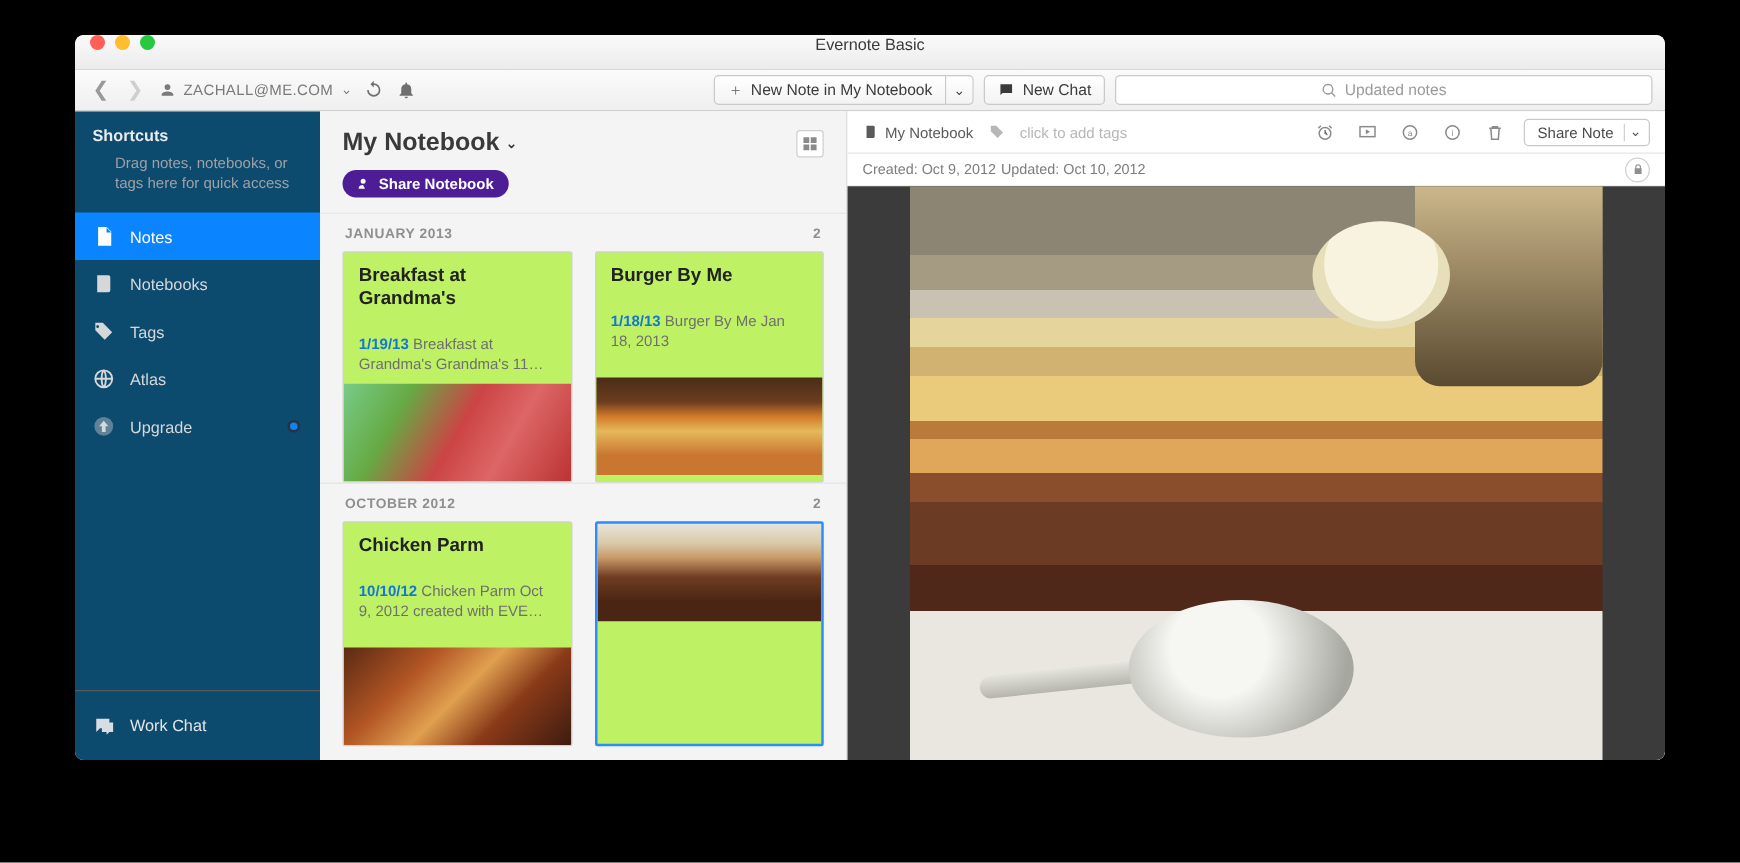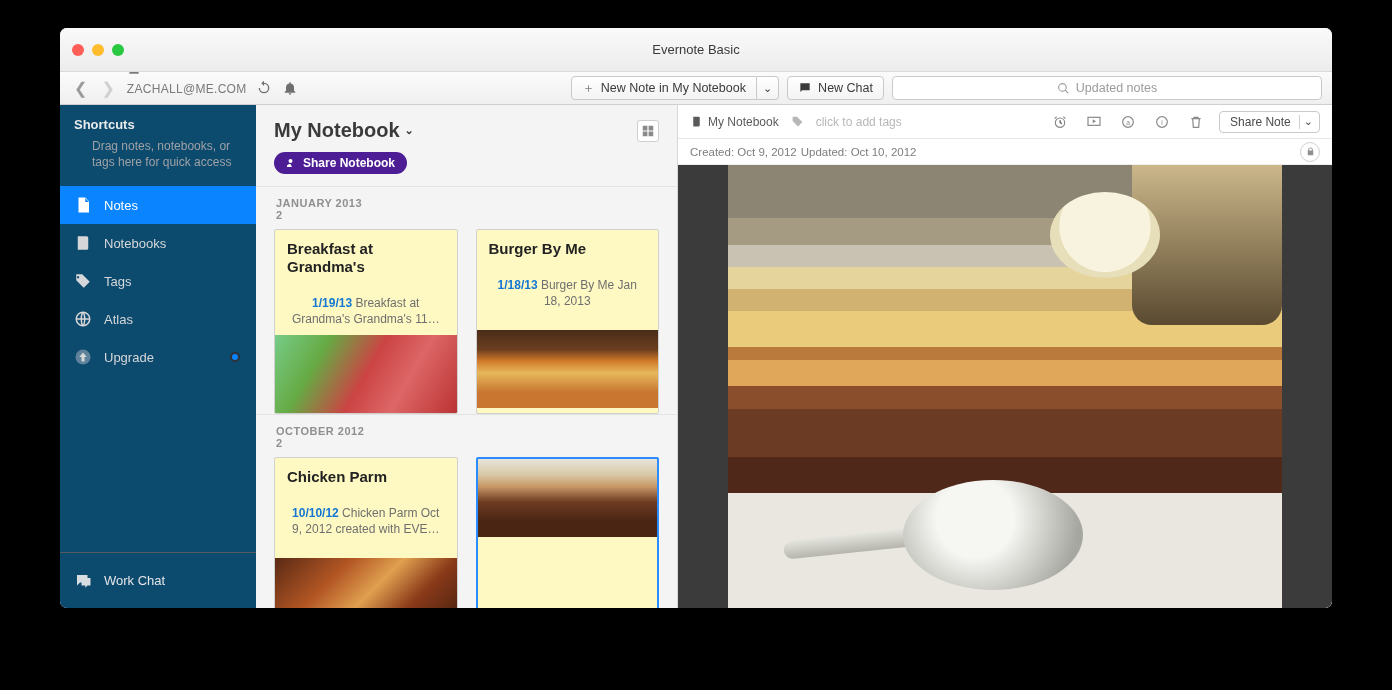--- a/index.html
+++ b/index.html
@@ -1,31 +1,31 @@
 <!DOCTYPE html>
 <html><head>
 <meta charset="utf-8">
 <style>
 * { box-sizing: border-box; margin: 0; padding: 0; font-family: -apple-system, "Helvetica Neue", Arial, sans-serif; }
 body { background:#000; width:1392px; height:690px; overflow:hidden; }
 .wrap { width:1392px; height:690px; display:flex; align-items:flex-start; justify-content:center; padding-top:28px; }
 .window { width:1272px; height:580px; background:#fff; border-radius:7px; box-shadow:0 10px 40px rgba(0,0,0,.6); overflow:hidden; display:flex; flex-direction:column; }
 
 
-.titlebar { height:44px; background:linear-gradient(#fafafa,#ececec); border-bottom:1px solid #d9d9d9; display:flex; align-items:center; position:relative; }
+.titlebar { height:28px; background:linear-gradient(#fafafa,#ececec); border-bottom:1px solid #d9d9d9; display:flex; position:relative; }
 .traffic { display:flex; gap:8px; padding-left:12px; }
 .tl { width:12px; height:12px; border-radius:50%; }
 .tl.r{background:#ff5f57}.tl.y{background:#ffbd2e}.tl.g{background:#28c840}
 .title { position:absolute; left:0; right:0; text-align:center; font-size:13px; color:#3a3a3a; pointer-events:none; }
 
 
 .toolbar { height:33px; background:linear-gradient(#fbfbfb,#efefef); border-bottom:1px solid #cfcfcf; display:flex; align-items:center; padding:0 10px; gap:8px; }
 .navarrows { display:flex; gap:14px; color:#9a9a9a; font-size:16px; padding:0 4px; }
 .navarrows span{cursor:default}
-.account { display:flex; align-items:flex-start; gap:6px; color:#7a7a7a; font-size:12px; letter-spacing:.3px;flex-direction:column; }
+.account { display:flex; align-items:flex-start; gap:6px; color:#7a7a7a; font-size:12px; letter-spacing:.3px; }
 .account svg{flex:none}
 .tool-icon { width:18px; height:18px; color:#6f6f6f; display:flex; align-items:center; justify-content:center; }
 .tool-icon svg{width:16px;height:16px}
 .toolbar-spacer{flex:1}
 .btn { height:24px; border:1px solid #c9c9c9; background:linear-gradient(#ffffff,#f3f3f3); border-radius:4px; font-size:12.5px; color:#3b3b3b; display:flex; align-items:center; gap:6px; padding:0 10px; cursor:default; }
 .btn-seg{border-radius:4px 0 0 4px}
 .btn-seg-r{border-radius:0 4px 4px 0; border-left:none; padding:0 6px}
 .btn-group{display:flex}
 .search { flex:0 0 430px; height:24px; border:1px solid #c9c9c9; border-radius:4px; background:#fff; display:flex; align-items:center; justify-content:center; gap:6px; color:#9b9b9b; font-size:12.5px; }
 
@@ -44,28 +44,28 @@
 .sidebar-spacer{flex:1}
 .workchat { height:56px; display:flex; align-items:center; gap:12px; padding:0 14px; color:#e4e5e7; border-top:1px solid #555960; }
 
 
 .mid { width:422px; background:#f4f4f4; border-right:1px solid #d7d7d7; display:flex; flex-direction:column; overflow:hidden; }
 .midhead { padding:14px 18px 10px; display:flex; align-items:center; justify-content:space-between; }
 .midhead h2{ font-size:20px; font-weight:600; color:#3a3a3a; display:flex; align-items:center; gap:5px;}
 .viewbtn{ width:22px; height:22px; border:1px solid #cfcfcf; border-radius:3px; background:#fff; display:flex; align-items:center; justify-content:center; color:#8a8a8a; }
 .sharebtn { margin:0 18px 12px; align-self:flex-start; background:#4c1d95; color:#fff; border-radius:12px; font-size:12px; font-weight:600; padding:4px 12px; display:flex; align-items:center; gap:5px; }
 .list { flex:1; overflow:auto; padding:0 0 6px; }
-.section { font-size:11px; font-weight:700; color:#8f8f8f; letter-spacing:.5px; padding:10px 20px 8px; display:flex; justify-content:space-between; border-top:1px solid #e3e3e3;flex-direction:column; }
+.section { font-size:11px; font-weight:700; color:#8f8f8f; letter-spacing:.5px; padding:10px 20px 8px; display:flex; justify-content:space-between; border-top:1px solid #e3e3e3; }
 .cards { display:flex; gap:18px; padding:0 18px 0;}
-.card { width:184px; background:#fef9c3; border:1px solid #d0d0d0; border-radius:2px; overflow:hidden; display:flex; flex-direction:column; }
+.card { width:184px; background:#bef264; border:1px solid #d0d0d0; border-radius:2px; overflow:hidden; display:flex; flex-direction:column; }
 .card.sel { border:2px solid #2a8cff; }
 .card-body{ padding:10px 12px 8px; min-height:100px;}
 .card h3{ font-size:15px; font-weight:700; color:#222; line-height:1.2; margin-bottom:20px;}
 .card .date{ color:#1477d4; font-size:12px; font-weight:600; }
-.card .snip{ color:#6f6f6f; font-size:12px; line-height:1.3;text-align:center; }
+.card .snip{ color:#6f6f6f; font-size:12px; line-height:1.3; }
 .card .thumb{ height:78px; }
 .thumb.t1{background:linear-gradient(120deg,#7c8 0%,#6a4 25%,#c44 50%,#d66 70%,#b33 100%)}
 .thumb.t2{background:linear-gradient(180deg,#4a2c18 0%,#6b3e1f 25%,#d27a2a 40%,#e6b85b 55%,#c87630 80%)}
 .thumb.t3{background:linear-gradient(135deg,#5a2a14 0%,#b35624 30%,#e0a050 50%,#8a3a18 70%,#3d1c10 100%)}
 .thumb.t4{background:linear-gradient(180deg,#e8e4da 0%,#d9c9a8 20%,#c89968 35%,#6f3c22 55%,#4a2514 80%)}
 
 
 .right { flex:1; display:flex; flex-direction:column; background:#fff; }
 .notehead { height:34px; border-bottom:1px solid #e6e6e6; display:flex; align-items:center; padding:0 12px; gap:12px; font-size:12px; color:#8c8c8c; }
 .notehead .nb{ color:#5a5a5a; display:flex; align-items:center; gap:5px;}

